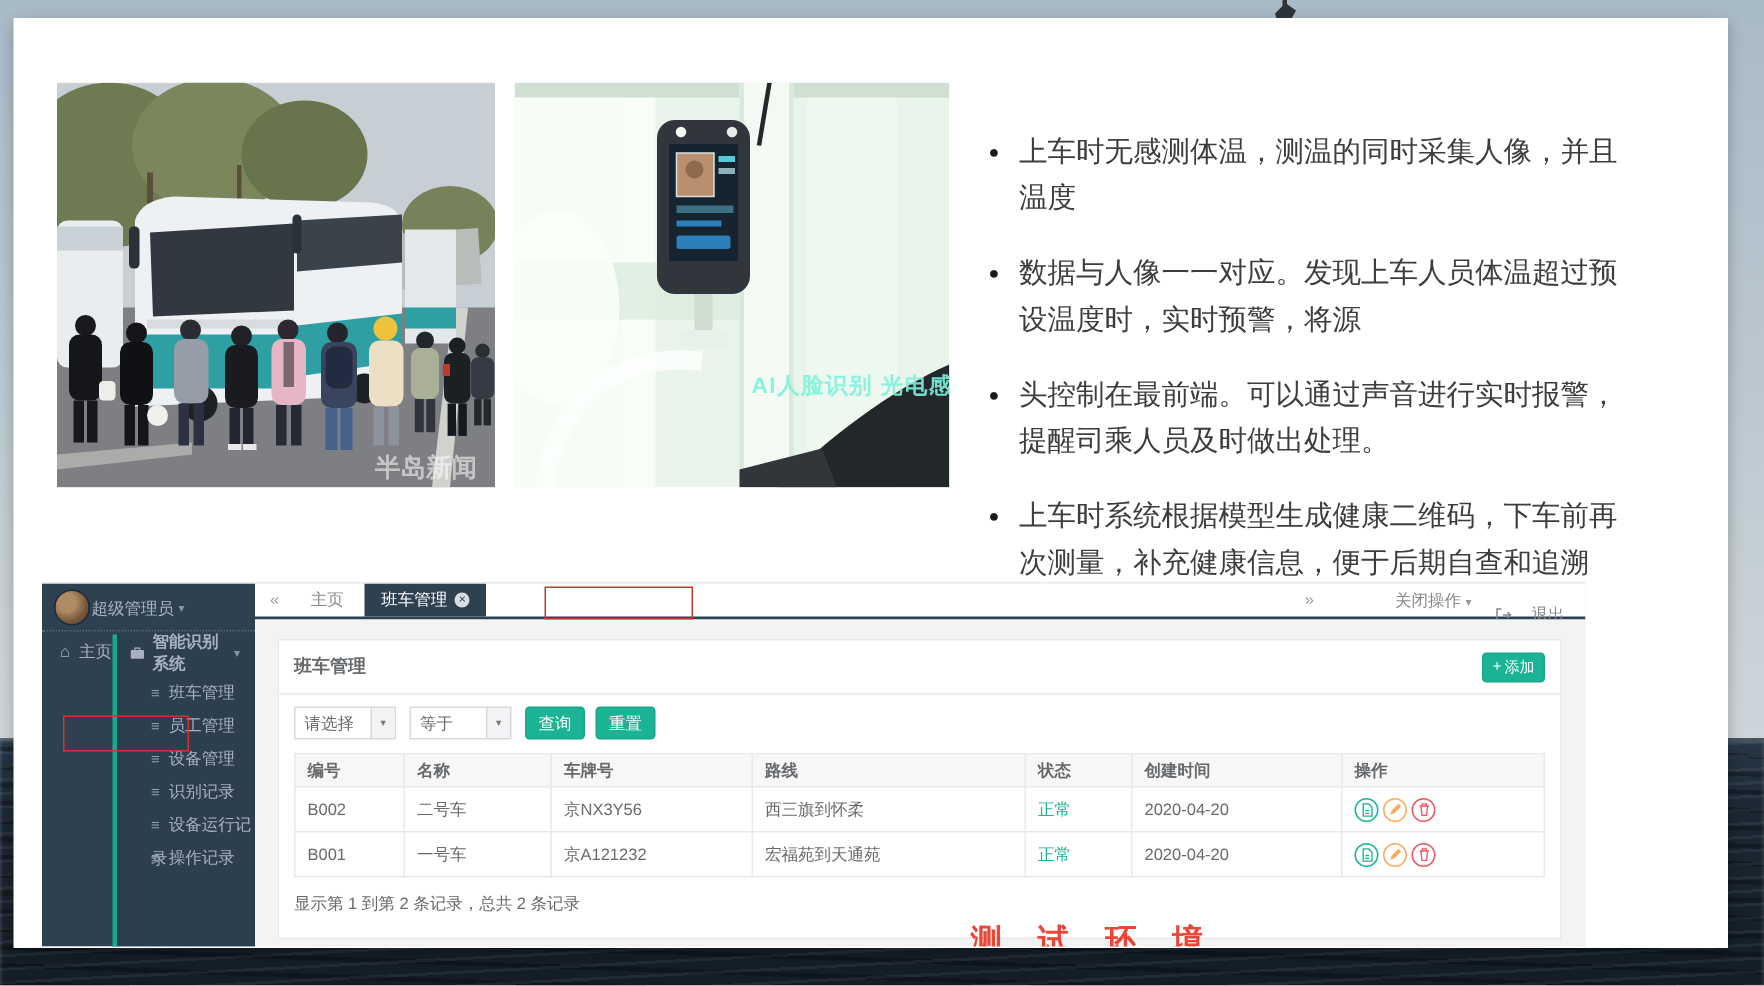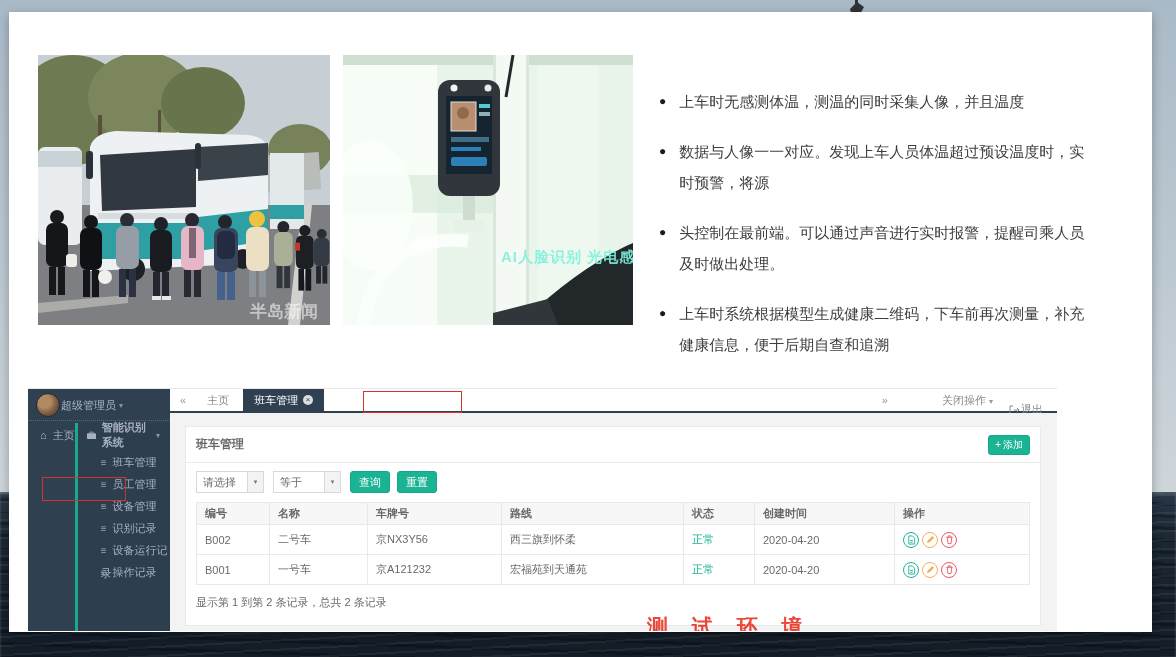--- a/index.html
+++ b/index.html
@@ -16,21 +16,21 @@
   .statue{position:absolute;left:826px;top:0;}
   
   .card{position:absolute;left:9px;top:12px;width:1143px;height:620px;background:#ffffff;
     box-shadow:0 3px 10px rgba(0,0,0,.28);}
   .photo{position:absolute;overflow:hidden;}
   .photo svg{display:block;}
   .slide-title{position:absolute;left:681px;top:24px;font-size:22px;color:#595959;letter-spacing:1px;}
   .bullets{position:absolute;left:650px;top:74px;width:436px;list-style:none;margin:0;padding:0;}
   .bullets li{display:flex;margin-bottom:19px;}
   .bullets .dot{font-size:12px;line-height:31px;color:#1a1a1a;margin-right:13px;flex:0 0 auto;}
-  .bullets .btx{font-size:15px;line-height:31px;color:#3d3d3d;}
+  .bullets .btx{font-size:19px;line-height:31px;color:#3d3d3d;}
   
   .admin{position:absolute;left:19px;top:376px;width:1029px;height:242px;background:#f3f3f4;
     font-size:11px;color:#676a6c;overflow:hidden;border-top:1px solid #e7eaec;}
   .side{position:absolute;left:0;top:0;width:142px;height:242px;background:#2f4050;display:flex;flex-direction:column;}
   .user{height:28px;display:flex;align-items:center;gap:1px;padding:2px 8px 1px 8px;border-bottom:1px dotted #55657a;}
   .avatar{width:22px;height:22px;border-radius:50%;flex:0 0 auto;
     background:radial-gradient(circle at 35% 35%,#b08a63 0 30%,#7a5c40 60%,#4a3726 100%);border:1px solid #1f2b36;}
   .uname{color:#aab6c2;font-size:11px;}
   .ucaret{color:#8795a5;font-size:8px;margin-left:2px;}
   .snav{padding-top:2px;display:flex;flex-direction:row;flex:1;}
@@ -48,21 +48,21 @@
     border-bottom:2px solid #2f4050;display:flex;align-items:center;}
   .coll{color:#999;font-size:11px;padding:0 10px;}
   .tab{height:22px;line-height:22px;padding:0 11px;color:#888;}
   .tab.active{background:#2f4050;color:#fff;display:flex;align-items:center;gap:5px;margin-left:3px;}
   .tclose{width:10px;height:10px;border-radius:50%;background:#d9dee3;color:#2f4050;font-size:8px;
     line-height:10px;text-align:center;display:inline-block;}
   .tnav .spacer{flex:1;}
   .topright{display:flex;align-items:center;gap:4px;padding-right:8px;color:#888;}
   .topright .ops{padding:0 6px;margin-left:34px;}
   .topright .caret{font-size:8px;color:#999;}
-  .logout{display:flex;align-items:center;gap:1px;padding:0 6px;color:#888;margin-top:19px;}
+  .logout{display:flex;align-items:center;gap:13px;padding:0 6px;color:#888;margin-top:19px;}
   
   .content{position:absolute;left:142px;top:24px;width:887px;height:218px;background:#f3f3f4;}
   .panel{position:absolute;left:15px;top:13px;width:856px;height:200px;background:#fff;border:1px solid #e7eaec;box-sizing:border-box;}
   .phead{height:35px;border-bottom:1px solid #e7eaec;display:flex;align-items:center;padding:0 10px;}
   .ptitle{font-size:12px;font-weight:bold;color:#676a6c;}
   .addbtn{margin-left:auto;background:var(--c-accent,#1ab394);color:#fff;font-size:10px;
     padding:2px 6px;border-radius:3px;border:1px solid #18a689;display:flex;align-items:center;gap:2px;}
   .pbody{padding:8px 10px 0 10px;}
   .filters{display:flex;align-items:center;gap:9px;margin-bottom:9px;}
   .select{width:66px;height:20px;border:1px solid #d7d9dc;background:#fff;display:flex;align-items:center;font-size:11px;color:#676a6c;}

